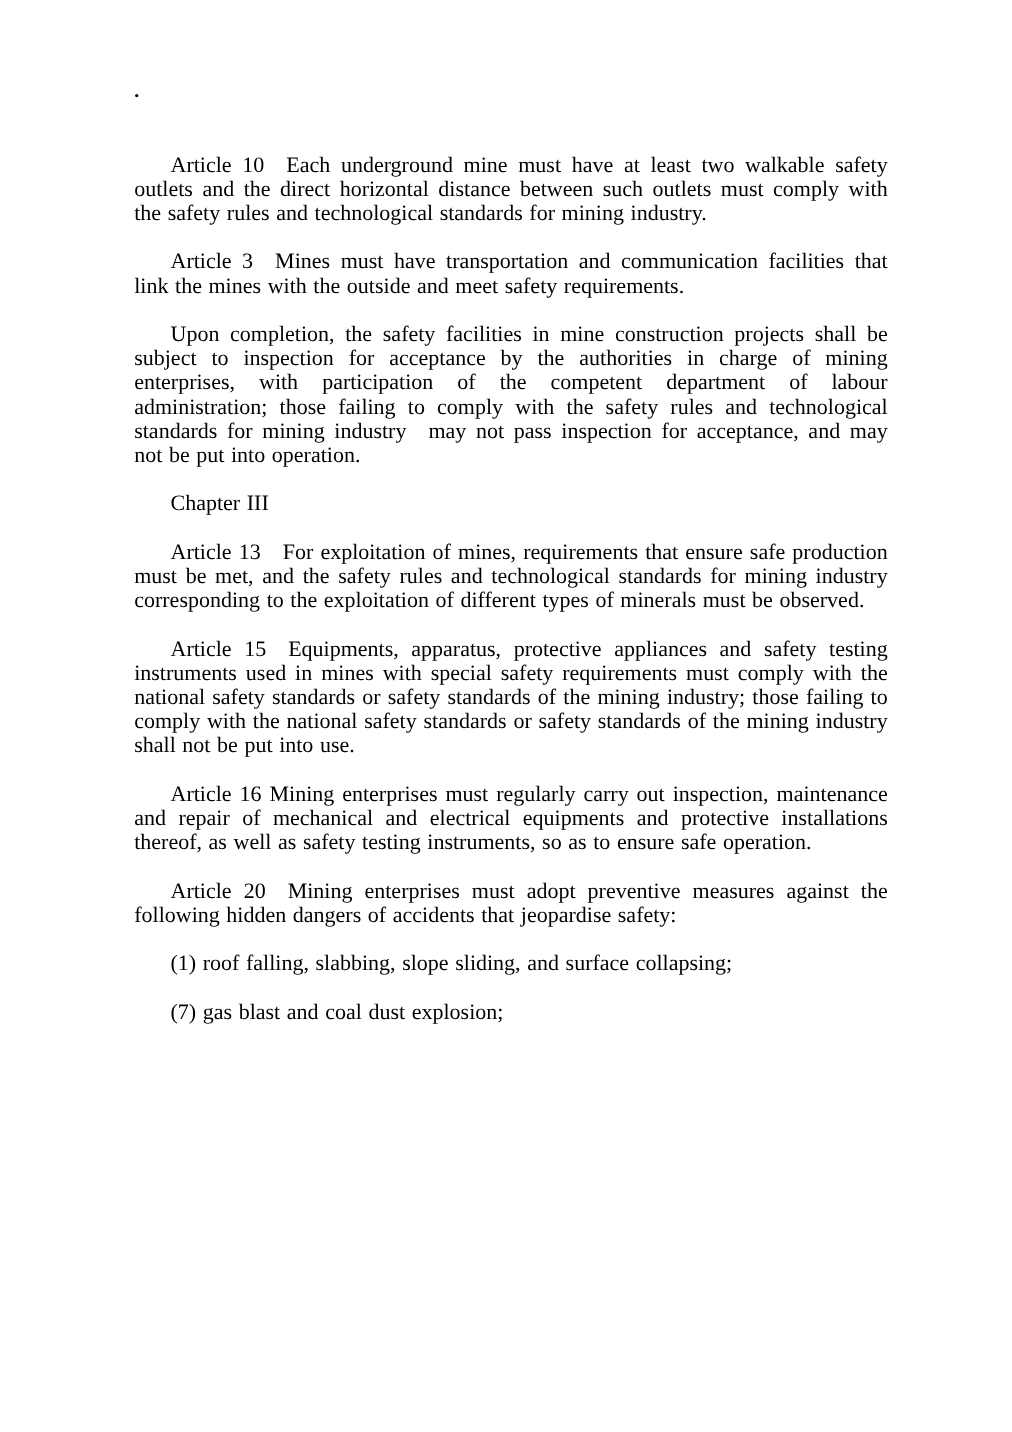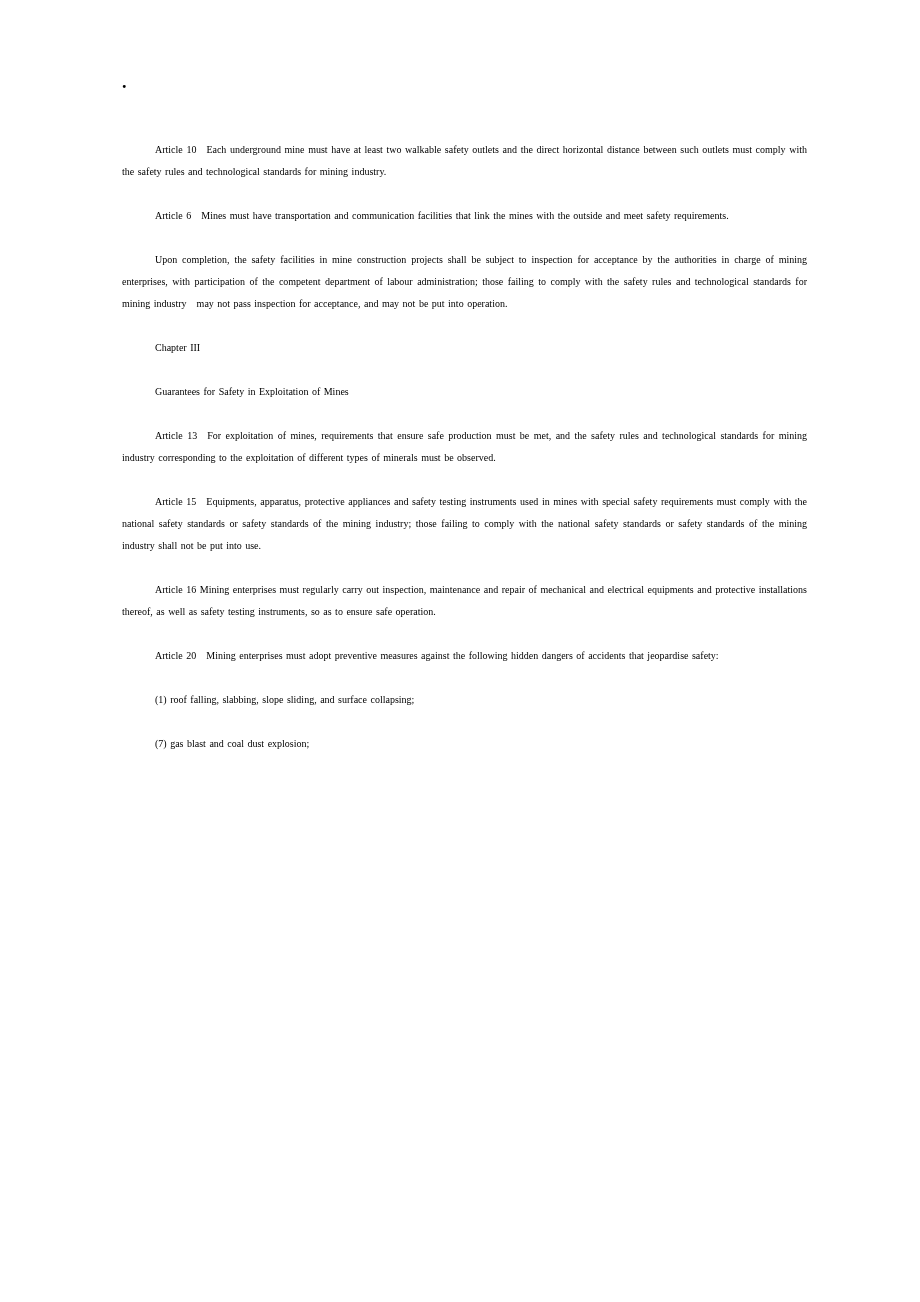--- a/index.html
+++ b/index.html
@@ -25,39 +25,38 @@
     line-height: 22px;
   }
   .content {
     position: absolute;
     left: 122px;
     top: 139px;
     width: 685px;
   }
   .para {
     margin: 0 0 22px 0;
-    font-size: 10px;
+    font-size: 20px;
     line-height: 22px;
     text-align: justify;
     text-indent: 33px;
     word-spacing: 1px;
   }
 </style>
 </head>
 <body>
 
 <div class="page">
   <span class="stray-mark">.</span>
 
   <div class="content">
     <p class="para">Article 10 Each underground mine must have at least two walkable safety outlets and the direct horizontal distance between such outlets must comply with the safety rules and technological standards for mining industry.</p>
-    <p class="para">Article 6 Mines must have transportation and communication facilities that link the mines with the outside and meet safety requirements.</p>
+    <p class="para">Article 3 Mines must have transportation and communication facilities that link the mines with the outside and meet safety requirements.</p>
     <p class="para">Upon completion, the safety facilities in mine construction projects shall be subject to inspection for acceptance by the authorities in charge of mining enterprises, with participation of the competent department of labour administration; those failing to comply with the safety rules and technological standards for mining industry may not pass inspection for acceptance, and may not be put into operation.</p>
     <p class="para">Chapter III</p>
-    <p class="para">Guarantees for Safety in Exploitation of Mines</p>
     <p class="para">Article 13 For exploitation of mines, requirements that ensure safe production must be met, and the safety rules and technological standards for mining industry corresponding to the exploitation of different types of minerals must be observed.</p>
     <p class="para">Article 15 Equipments, apparatus, protective appliances and safety testing instruments used in mines with special safety requirements must comply with the national safety standards or safety standards of the mining industry; those failing to comply with the national safety standards or safety standards of the mining industry shall not be put into use.</p>
     <p class="para">Article 16 Mining enterprises must regularly carry out inspection, maintenance and repair of mechanical and electrical equipments and protective installations thereof, as well as safety testing instruments, so as to ensure safe operation.</p>
     <p class="para">Article 20 Mining enterprises must adopt preventive measures against the following hidden dangers of accidents that jeopardise safety:</p>
     <p class="para">(1) roof falling, slabbing, slope sliding, and surface collapsing;</p>
     <p class="para">(7) gas blast and coal dust explosion;</p>
   </div>
 </div>
 
 </body></html>

